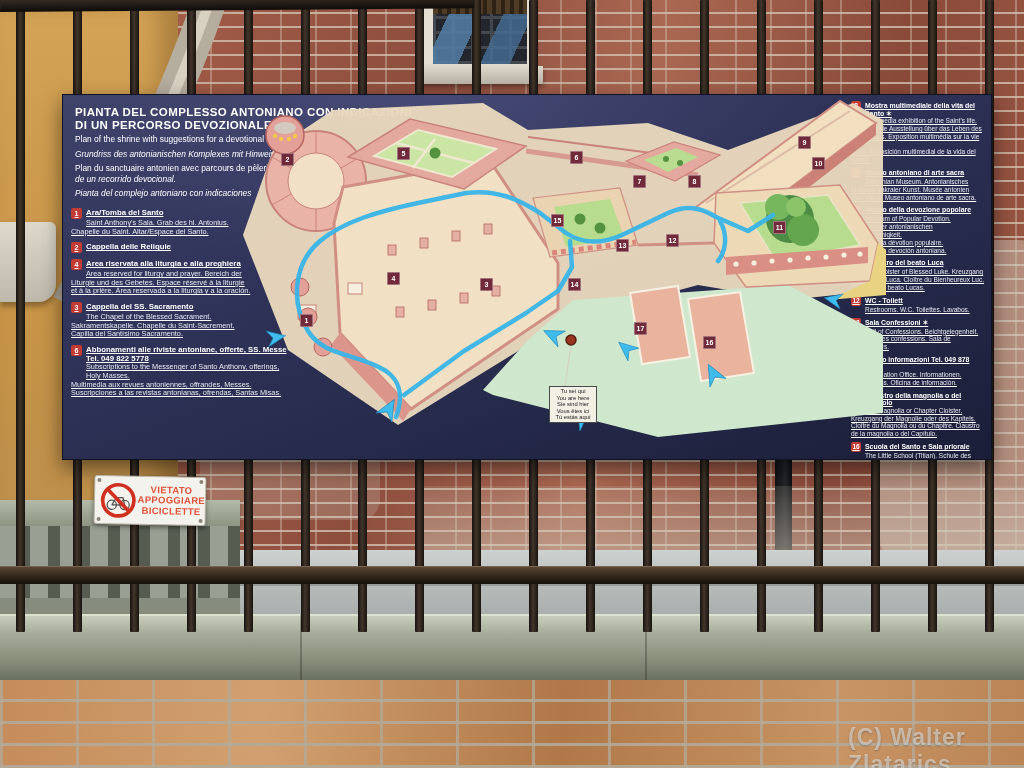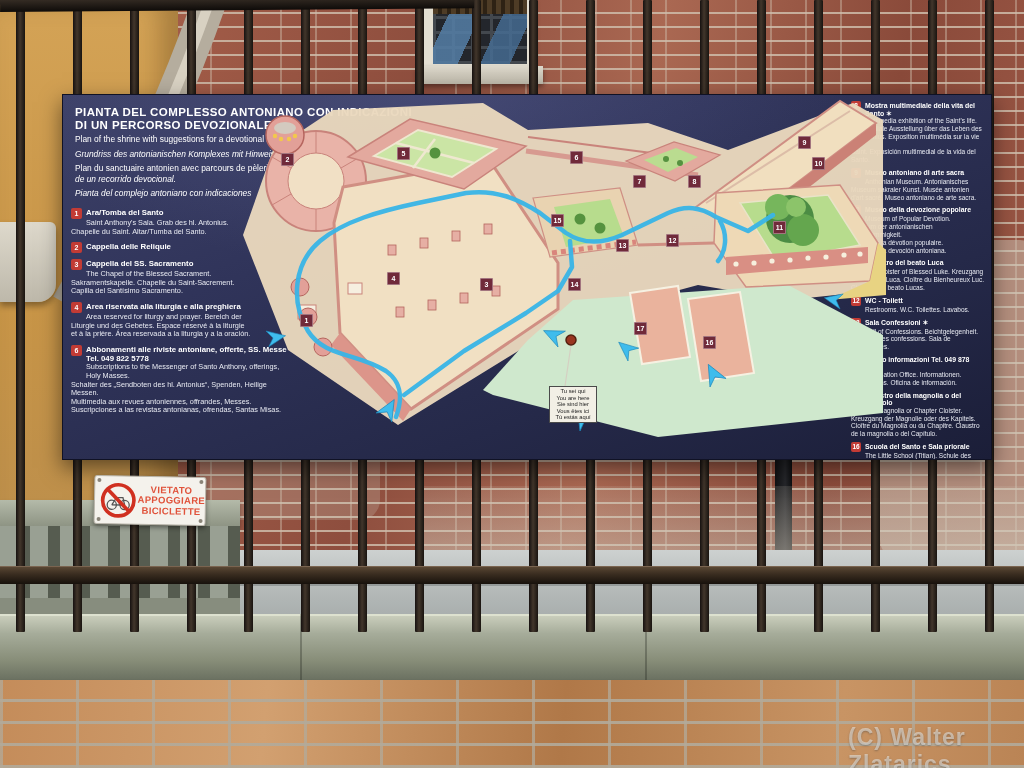--- a/index.html
+++ b/index.html
@@ -86,21 +86,21 @@
   .title-arrow .head{width:0;height:0;border-top:6px solid rgba(0,0,0,0);
     border-bottom:6px solid rgba(0,0,0,0);border-left:8px solid #49b8e8;}
   .subtitles{position:absolute;left:12px;top:40px;width:330px;font-size:8.4px;line-height:9.6px;}
   .subtitles .sline{margin-bottom:1px;}
   .subtitles .gap{margin-top:5px;}
   .subtitles .it{font-style:italic;}
 
   .legend{position:absolute;}
   .legend-left{left:8px;top:113px;width:224px;}
   .legend-right{left:788px;top:6px;width:134px;}
-  .li{margin-bottom:6px;}
+  .li{margin-bottom:6px;text-decoration:underline;}
   .legend-right .li{margin-bottom:4px;}
   .li-head{display:flex;align-items:flex-start;}
   .num{flex:0 0 auto;width:11px;height:11px;margin-right:4px;border-radius:2px;
     background:#c23b35;color:#fff;font-size:7px;font-weight:bold;line-height:11px;text-align:center;}
   .legend-right .num{width:10px;height:10px;font-size:6.5px;line-height:10px;}
   .li-title{font-size:7.8px;font-weight:bold;line-height:8.8px;padding-top:1px;}
   .legend-right .li-title{font-size:6.9px;line-height:7.6px;}
   .li-lines{font-size:7.3px;line-height:8.6px;color:#e8eaf2;}
   .legend-right .li-lines{font-size:6.5px;line-height:7.8px;}
   .li-lines div:first-child{padding-left:15px;}
@@ -207,59 +207,58 @@
       </div>
 
     <div class="legend legend-left" id="legend-left">
         <div class="li">
           <div class="li-head">
             <span class="num">1</span>
             <span class="li-title">Ara/Tomba del Santo</span>
           </div>
           <div class="li-lines">
             <div>Saint Anthony's Sala. Grab des hl. Antonius.</div>
-            <div>Chapelle du Saint. Altar/Tumba del Santo.</div>
+            <div>Chapelle du Saint. Altar/Espace del Santo.</div>
           </div>
         </div>
         <div class="li">
           <div class="li-head">
             <span class="num">2</span>
             <span class="li-title">Cappella delle Reliquie</span>
+          </div>
+        </div>
+        <div class="li">
+          <div class="li-head">
+            <span class="num">4</span>
+            <span class="li-title">Area riservata alla liturgia e alla preghiera</span>
+          </div>
+          <div class="li-lines">
+            <div>Area reserved for liturgy and prayer. Bereich der</div>
+            <div>Liturgie und des Gebetes. Espace réservé à la liturgie</div>
+            <div>et à la prière. Área reservada a la liturgia y a la oración.</div>
           </div>
         </div>
         <div class="li">
           <div class="li-head">
             <span class="num">3</span>
             <span class="li-title">Cappella del SS. Sacramento</span>
           </div>
           <div class="li-lines">
             <div>The Chapel of the Blessed Sacrament.</div>
             <div>Sakramentskapelle. Chapelle du Saint-Sacrement.</div>
             <div>Capilla del Santísimo Sacramento.</div>
           </div>
         </div>
         <div class="li">
           <div class="li-head">
-            <span class="num">4</span>
-            <span class="li-title">Area riservata alla liturgia e alla preghiera</span>
-          </div>
-          <div class="li-lines">
-            <div>Area reserved for liturgy and prayer. Bereich der</div>
-            <div>Liturgie und des Gebetes. Espace réservé à la liturgie</div>
-            <div>et à la prière. Área reservada a la liturgia y a la oración.</div>
-          </div>
-        </div>
-        <div class="li">
-          <div class="li-head">
             <span class="num">6</span>
             <span class="li-title">Abbonamenti alle riviste antoniane, offerte, SS. Messe   Tel. 049 822 5778</span>
           </div>
           <div class="li-lines">
             <div>Subscriptions to the Messenger of Santo Anthony, offerings, Holy Masses.</div>
-            <div>Schalter des „Sendboten des hl. Antonius“, Spenden, Heilige Messen.</div>
             <div>Multimedia aux revues antoniennes, offrandes, Messes.</div>
             <div>Suscripciones a las revistas antonianas, ofrendas, Santas Misas.</div>
           </div>
         </div>
       </div>
     <div class="legend legend-right" id="legend-right">
         <div class="li">
           <div class="li-head">
             <span class="num">8</span>
             <span class="li-title">Mostra multimediale della vita del Santo ✶</span>

